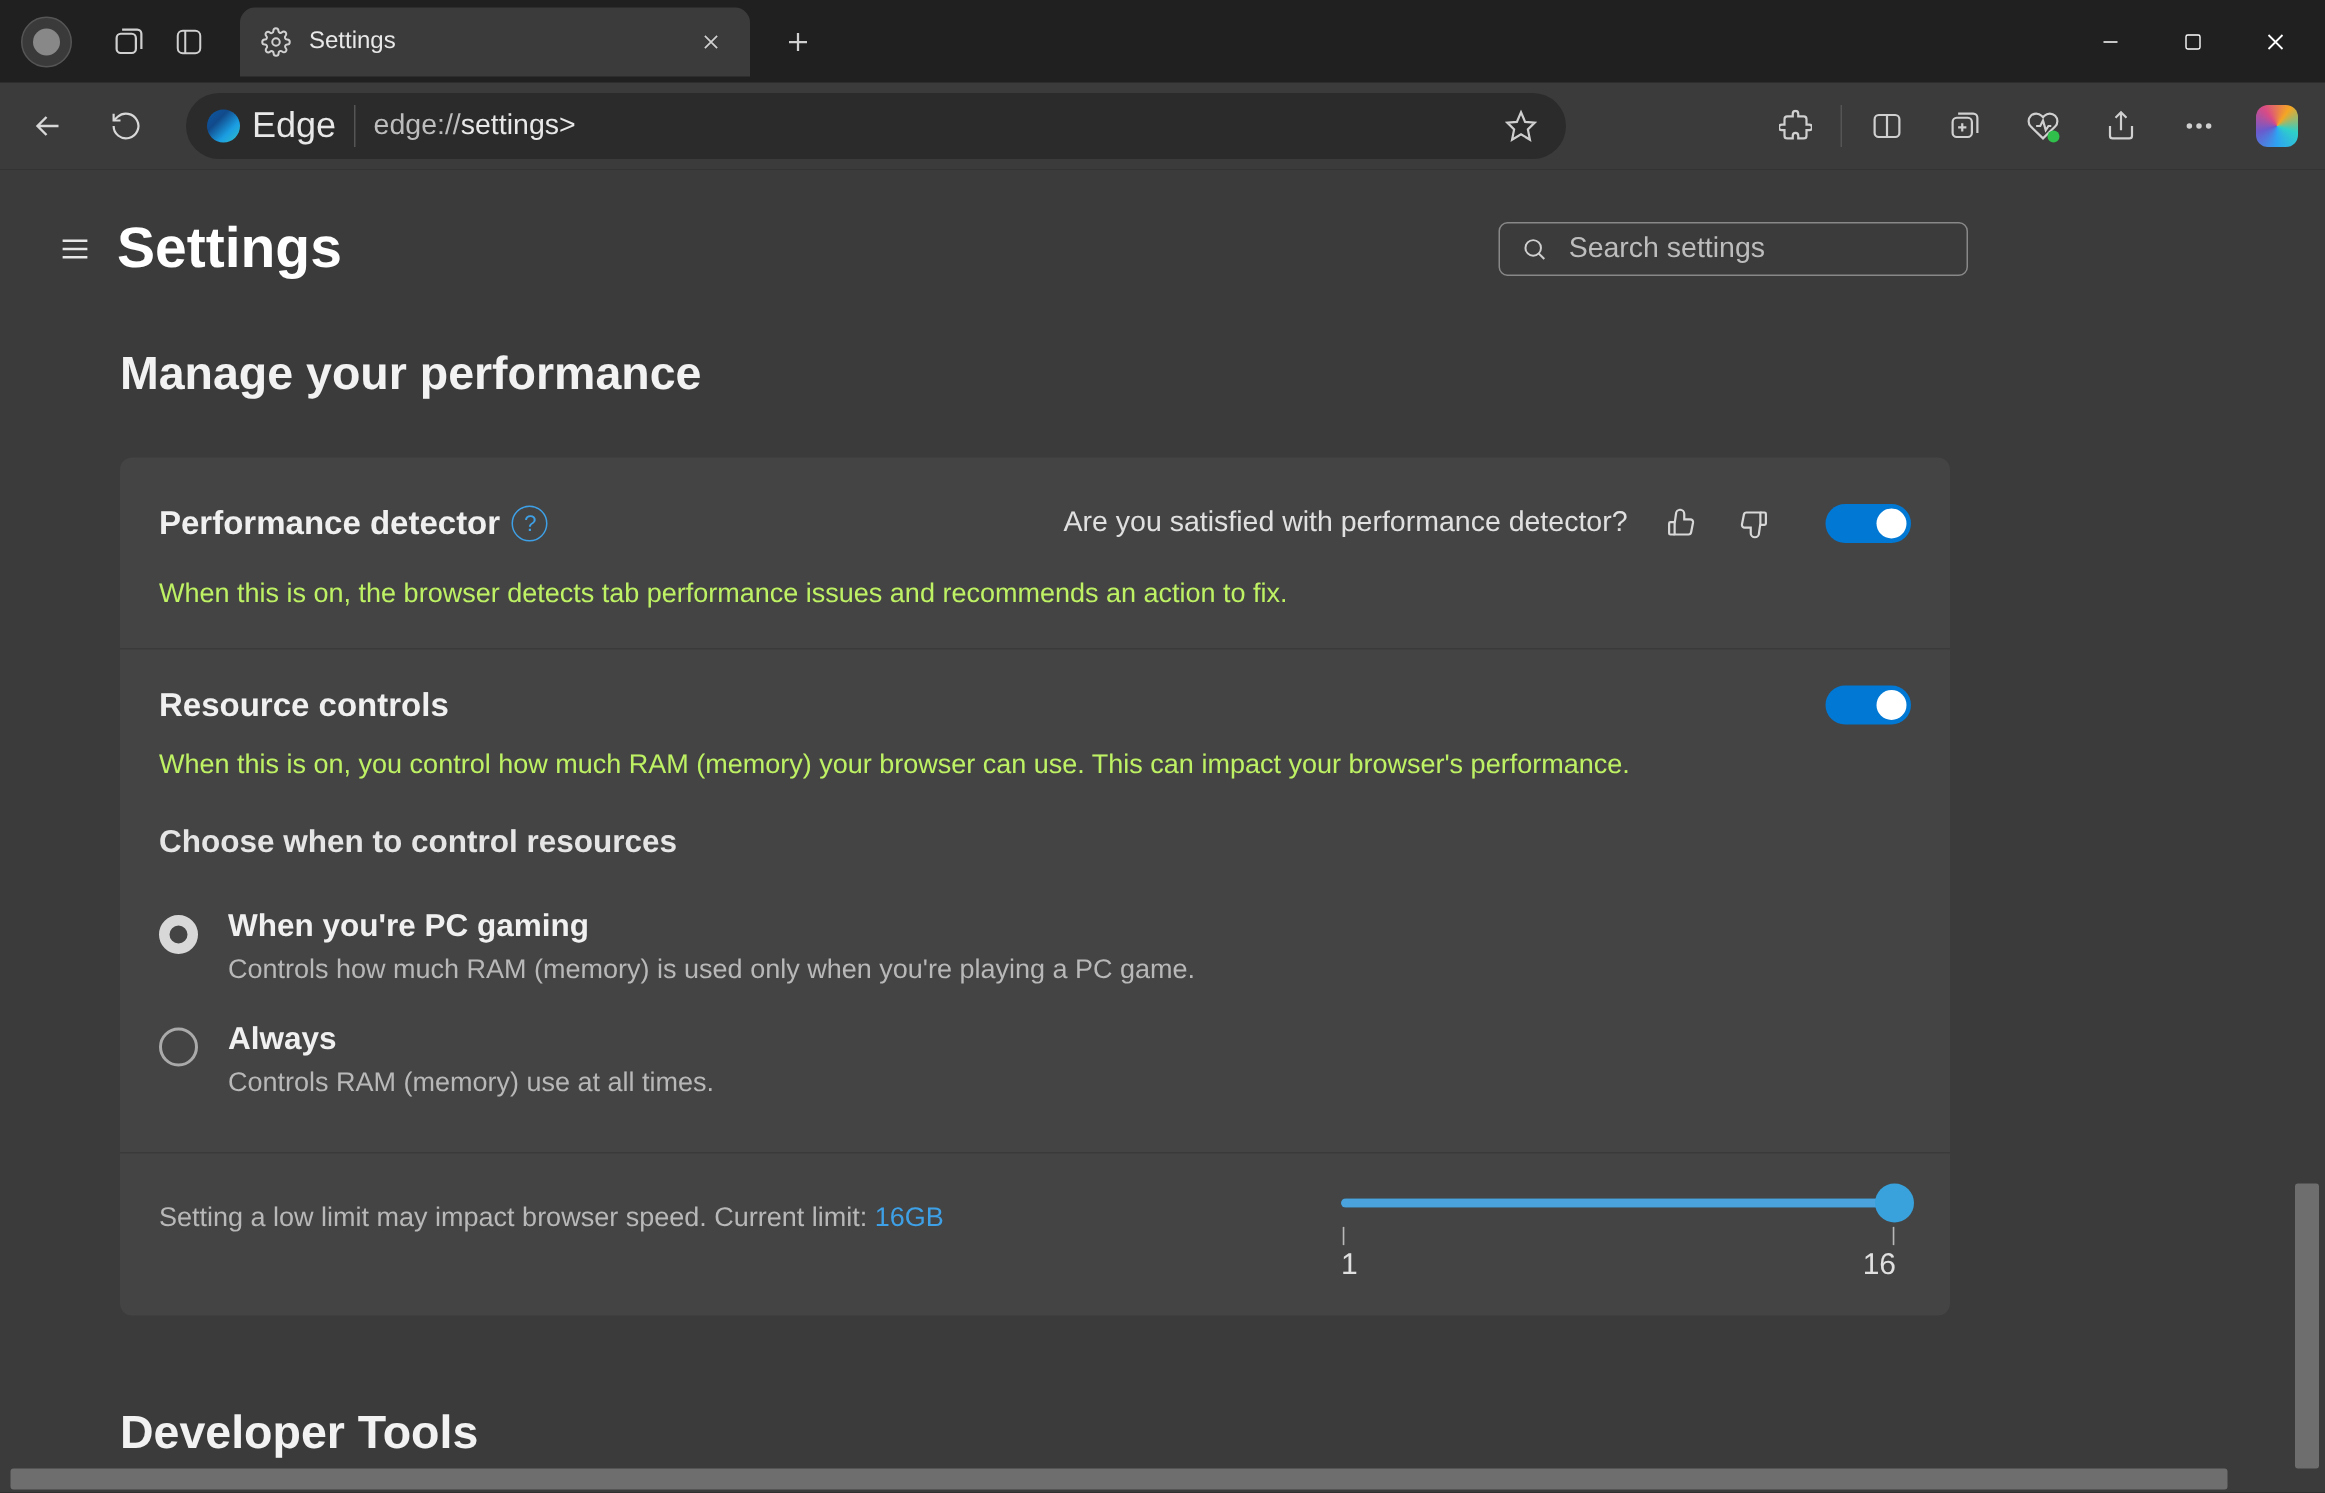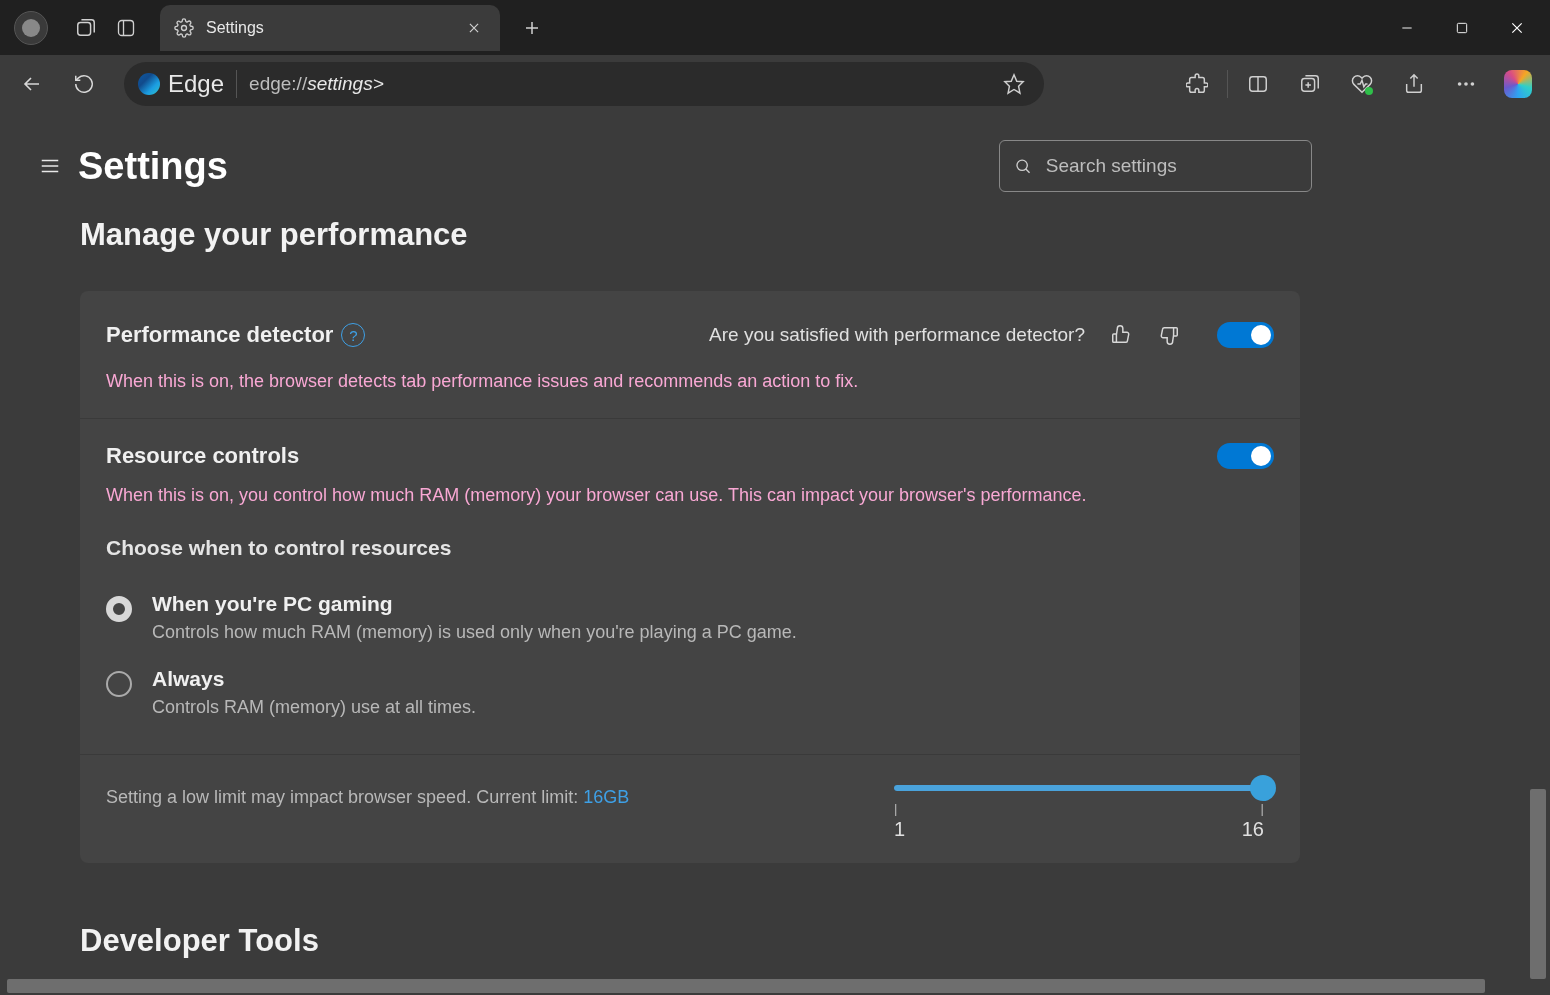--- a/index.html
+++ b/index.html
@@ -19,54 +19,54 @@
 .win-btn { width: 55px; height: 40px; display: flex; align-items: center; justify-content: center; color: #fff; cursor: pointer; }
 
 
 .urlbar { height: 58px; background: #3b3b3b; display: flex; align-items: center; padding: 0 10px; gap: 8px; }
 .urlbar .nav-btn { width: 44px; height: 44px; display: flex; align-items: center; justify-content: center; color: #d0d0d0; cursor: pointer; border-radius: 6px; }
 .omnibox { flex: 0 0 auto; width: 920px; height: 44px; background: #2b2b2b; border-radius: 22px; display: flex; align-items: center; padding: 0 14px; gap: 12px; margin-left: 10px; }
 .edge-badge { display: flex; align-items: center; gap: 8px; color: #e8e8e8; font-size: 24px; }
 .edge-logo { width: 22px; height: 22px; background: linear-gradient(135deg,#0c59a4,#114a8b,#1b9de2,#31c2c9); border-radius: 50%; position: relative; }
 .vsep { width: 1px; height: 28px; background: #555; }
 .url-text { color: #bdbdbd; font-size: 19px; display: flex; align-items: center; justify-content: space-between; }
-.url-text .bold { color: #e8e8e8; font-style: italic; }
+.url-text .bold { color: #e8e8e8; }
 .omnibox .omni-fill { flex: 1; }
 .star-btn { width: 32px; height: 32px; display: flex; align-items: center; justify-content: center; color: #cfcfcf; cursor: pointer; }
 .urlbar .tool-btn { width: 44px; height: 44px; display: flex; align-items: center; justify-content: center; color: #d0d0d0; cursor: pointer; border-radius: 6px; }
 .tool-sep { width: 1px; height: 28px; background: #555; }
 .copilot { width: 44px; height: 44px; display: flex; align-items: center; justify-content: center; cursor: pointer; }
 .copilot-logo { width: 28px; height: 28px; background: conic-gradient(from 180deg,#2ea3f2,#6a5acd,#d94b85,#f5a623,#2fd0c8,#2ea3f2); border-radius: 8px; }
 .urlbar .spacer { flex: 1; }
 
 
 .page { background: #3b3b3b; height: calc(100% - 113px); position: relative; overflow: hidden; }
 .page-header { height: 106px; display: flex; align-items: center; padding: 0 28px; border-bottom: 0; }
 .hamburger { width: 44px; height: 44px; display: flex; align-items: center; justify-content: center; color: #e8e8e8; cursor: pointer; border-radius: 6px; }
 .page-title { font-size: 38px; font-weight: 600; margin-left: 6px; color: #fff; }
-.search-box { margin-left: auto; width: 313px; height: 52px; border: 1px solid #888; border-radius: 6px; display: flex; align-items: center; padding: 0 14px; gap: 14px; color: #cfcfcf; margin-right: 210px; }
+.search-box { margin-left: auto; width: 313px; height: 36px; border: 1px solid #888; border-radius: 6px; display: flex; align-items: center; padding: 0 14px; gap: 14px; color: #cfcfcf; margin-right: 210px; }
 .search-box input { background: transparent; border: none; outline: none; color: #e8e8e8; font-size: 19px; width: 100%; }
 .search-box input::placeholder { color: #bdbdbd; }
 
 .content { position: absolute; top: 106px; left: 0; right: 0; bottom: 0; overflow: hidden; padding-left: 80px; }
-.content .section-title { font-size: 31px; font-weight: 600; color: #f2f2f2; margin-top: 8px; margin-bottom: 28px; position: relative; top: -10px; }
+.content .section-title { font-size: 31px; font-weight: 600; color: #f2f2f2; margin-top: 22px; margin-bottom: 28px; position: relative; top: -10px; }
 
 .card { width: 1220px; background: #444444; border-radius: 8px; overflow: hidden; margin-bottom: 60px; }
 .card .row { padding: 24px 26px; border-bottom: 1px solid #3a3a3a; }
 .card .row:last-child { border-bottom: none; }
 
 .row-head { display: flex; align-items: center; gap: 8px; }
 .row-title { font-size: 22px; font-weight: 600; color: #f0f0f0; }
 .info-icon { width: 24px; height: 24px; display: flex; align-items: center; justify-content: center; color: #3ea0e6; border: 1.5px solid #3ea0e6; border-radius: 50%; font-size: 15px; cursor: pointer; }
 .row-head .fill { flex: 1; }
 .feedback-text { color: #e0e0e0; font-size: 19px; margin-right: 8px; }
 .thumb-btn { width: 40px; height: 40px; display: flex; align-items: center; justify-content: center; color: #d8d8d8; cursor: pointer; border-radius: 6px; }
 .toggle { width: 57px; height: 26px; background: #0078d4; border-radius: 13px; position: relative; cursor: pointer; margin-left: 20px; }
 .toggle .knob { position: absolute; right: 3px; top: 3px; width: 20px; height: 20px; background: #fff; border-radius: 50%; }
-.row-desc { color: #f9a8d4; font-size: 18px; margin-top: 14px; line-height: 1.4; }
+.row-desc { color: #bef264; font-size: 18px; margin-top: 14px; line-height: 1.4; }
 
 .sub-title { font-size: 21px; font-weight: 600; color: #e5e5e5; margin-top: 28px; margin-bottom: 20px; }
 
 .radio-item { display: flex; align-items: flex-start; gap: 20px; padding: 12px 0; }
 .radio { width: 26px; height: 26px; border: 2px solid #aaa; border-radius: 50%; flex-shrink: 0; margin-top: 4px; position: relative; cursor: pointer; }
 .radio.checked { border: 7px solid #d8d8d8; }
 .radio-label { font-size: 21px; font-weight: 600; color: #f0f0f0; }
 .radio-desc { color: #b8b8b8; font-size: 18px; margin-top: 6px; }
 
 .slider-row { display: flex; align-items: flex-start; gap: 40px; padding: 22px 26px; }

